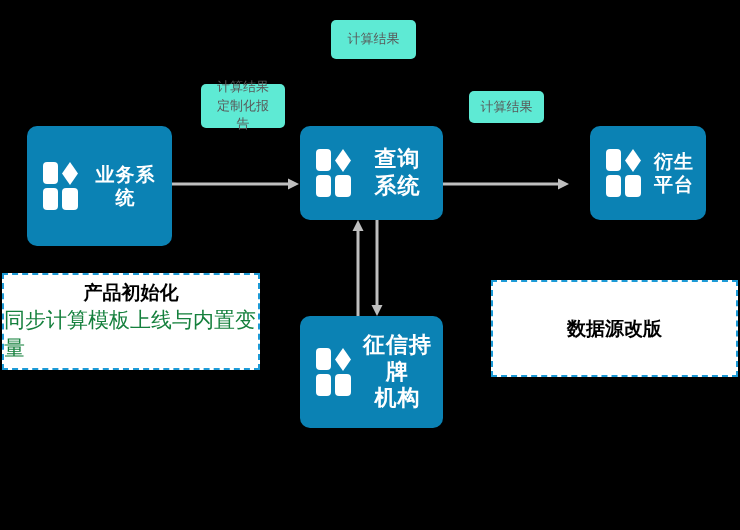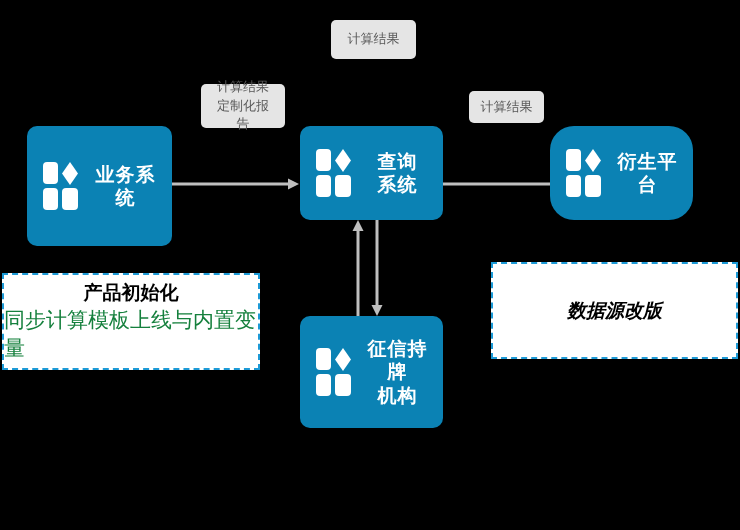--- a/index.html
+++ b/index.html
@@ -56,30 +56,30 @@
     font-size: 19px;
     line-height: 1.22;
     text-align: center;
     padding-right: 10px;
     letter-spacing: 1px;
     white-space: pre-line;
   }
 
   #node-business { left: 27px;  top: 126px; width: 145px; height: 120px; }
   #node-query    { left: 300px; top: 126px; width: 143px; height: 94px; }
-  #node-platform { left: 550px; top: 126px; width: 143px; height: 94px; border-radius: 24px; }
+  #node-platform { left: 590px; top: 126px; width: 116px; height: 94px; }
   #node-bureau   { left: 300px; top: 316px; width: 143px; height: 112px; }
 
   #node-query .node-label,
-  #node-bureau .node-label { font-size: 19px; }
+  #node-bureau .node-label { font-size: 22px; }
 
   
   .tag {
     position: absolute;
-    background: #e5e5e5;
+    background: #5eead4;
     border-radius: 5px;
     color: #595959;
     font-size: 13px;
     line-height: 1.45;
     text-align: center;
     display: flex;
     align-items: center;
     justify-content: center;
     white-space: pre-line;
     box-sizing: border-box;
@@ -105,21 +105,21 @@
     font-weight: bold;
     font-size: 19px;
     line-height: 1.35;
   }
   .note-sub {
     color: #15803d;
     font-size: 21px;
     line-height: 1.35;
   }
   #note-left  { left: 2px;   top: 273px; width: 258px; height: 97px; }
-  #note-right { left: 491px; top: 262px; width: 247px; height: 97px; font-style: italic; }
+  #note-right { left: 491px; top: 280px; width: 247px; height: 97px; }
 
   
   .arrow-h {
     position: absolute;
     height: 12px;
   }
   .arrow-v {
     position: absolute;
     width: 12px;
   }

